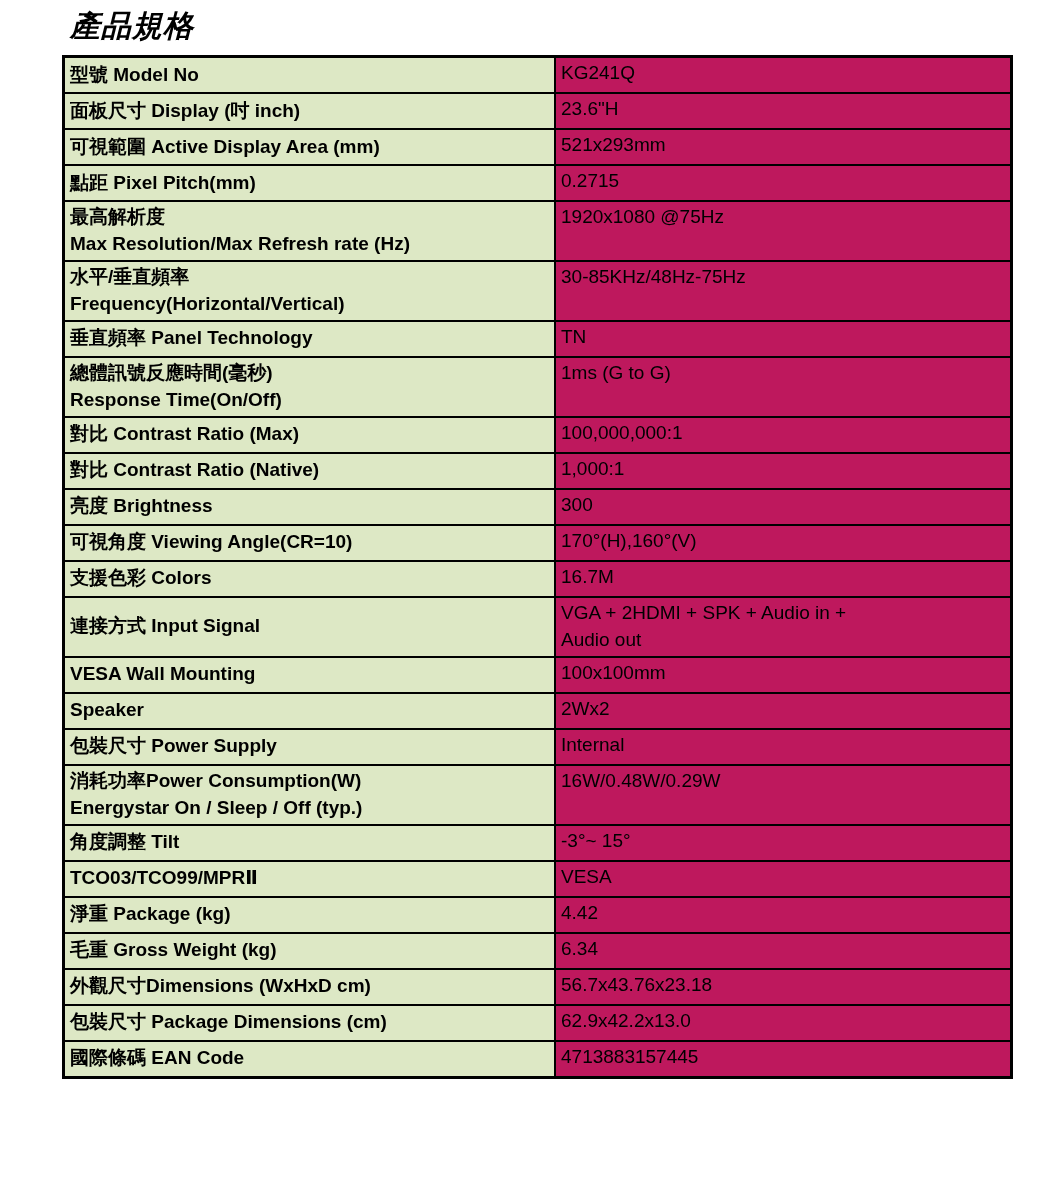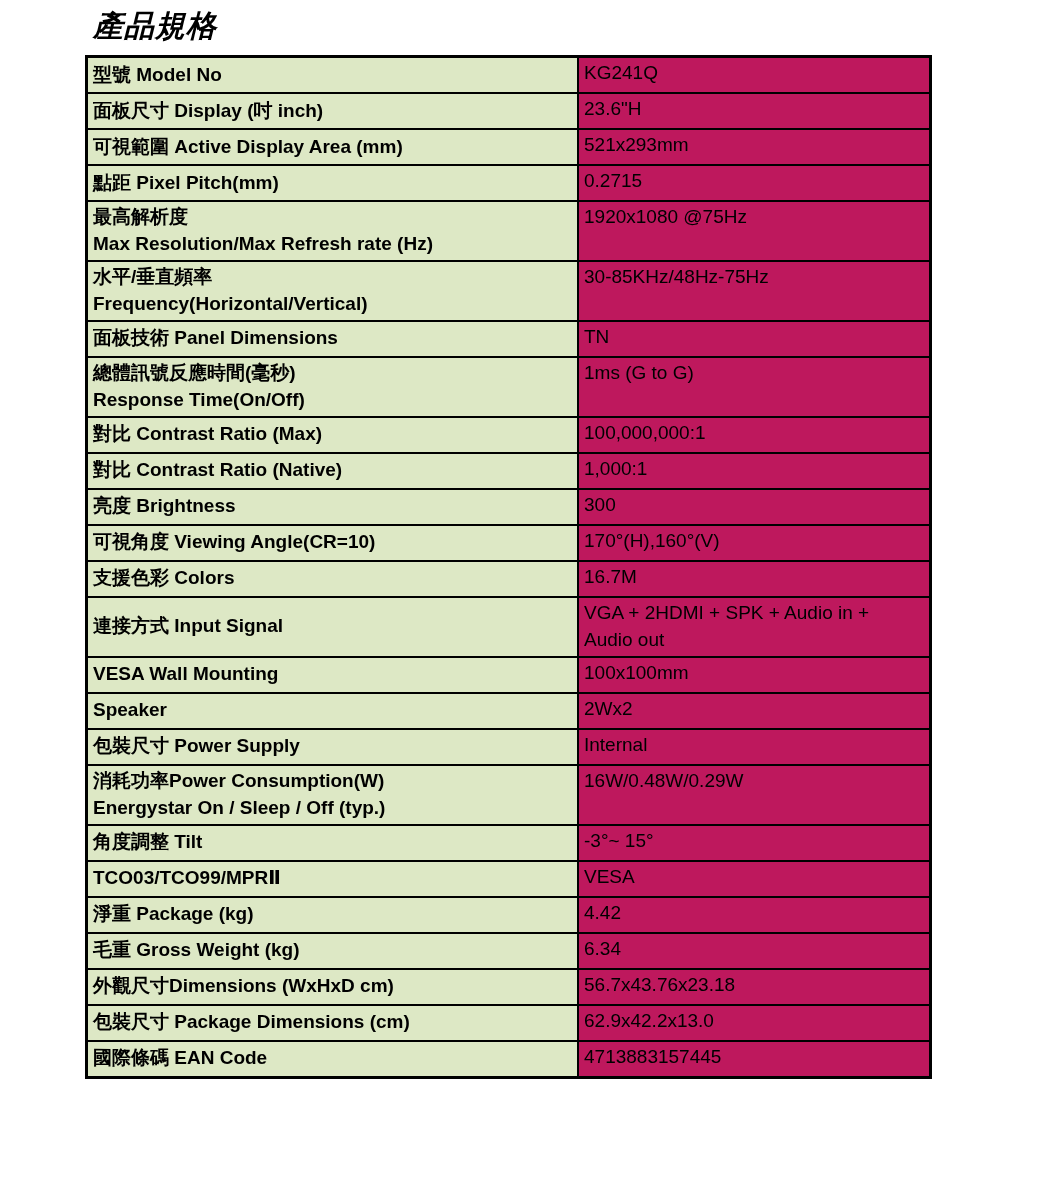--- a/index.html
+++ b/index.html
@@ -8,32 +8,32 @@
     background: #ffffff;
     font-family: "Liberation Sans", "DejaVu Sans", sans-serif;
     color: #000000;
   }
   .page {
     width: 1040px;
     height: 1200px;
     background: #ffffff;
     box-sizing: border-box;
     padding-top: 6px;
-    padding-left: 85px;
+    padding-left: 62px;
   }
   .doc-title {
     font-size: 30px;
     font-weight: bold;
     font-style: italic;
     margin: 0 0 8px 8px;
     letter-spacing: 1px;
   }
   table.spec-table {
     border-collapse: collapse;
-    width: 847px;
+    width: 951px;
     table-layout: fixed;
     border: 3px solid #000000;
   }
   table.spec-table td {
     border: 2px solid #000000;
     font-size: 19px;
     line-height: 1.42;
     padding: 2px 6px 2px 5px;
     white-space: pre-line;
     overflow: hidden;
@@ -80,21 +80,21 @@
         <td class="label-cell">最高解析度
 Max Resolution/Max Refresh rate (Hz)</td>
         <td class="value-cell">1920x1080 @75Hz</td>
       </tr>
       <tr>
         <td class="label-cell">水平/垂直頻率
 Frequency(Horizontal/Vertical)</td>
         <td class="value-cell">30-85KHz/48Hz-75Hz</td>
       </tr>
       <tr>
-        <td class="label-cell">面板技術 Panel Dimensions</td>
+        <td class="label-cell">垂直頻率 Panel Technology</td>
         <td class="value-cell">TN</td>
       </tr>
       <tr>
         <td class="label-cell">總體訊號反應時間(毫秒)
 Response Time(On/Off)</td>
         <td class="value-cell">1ms (G to G)</td>
       </tr>
       <tr>
         <td class="label-cell">對比 Contrast Ratio (Max)</td>
         <td class="value-cell">100,000,000:1</td>

